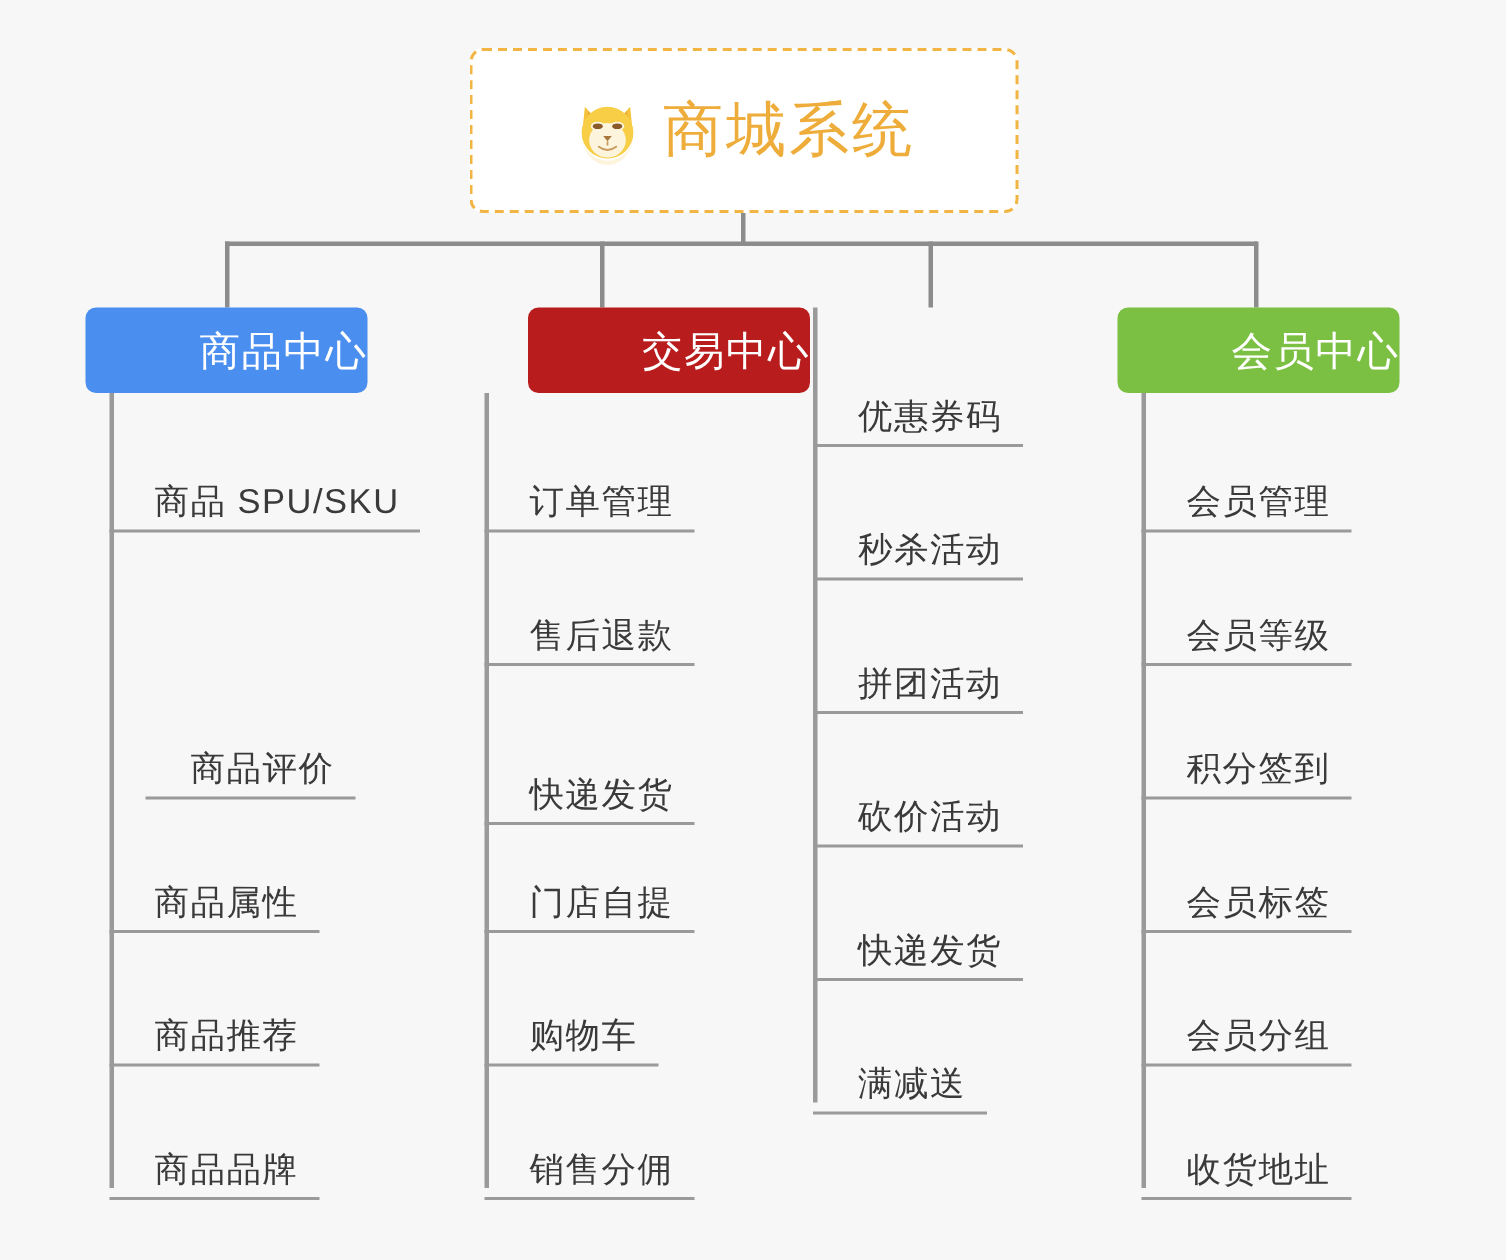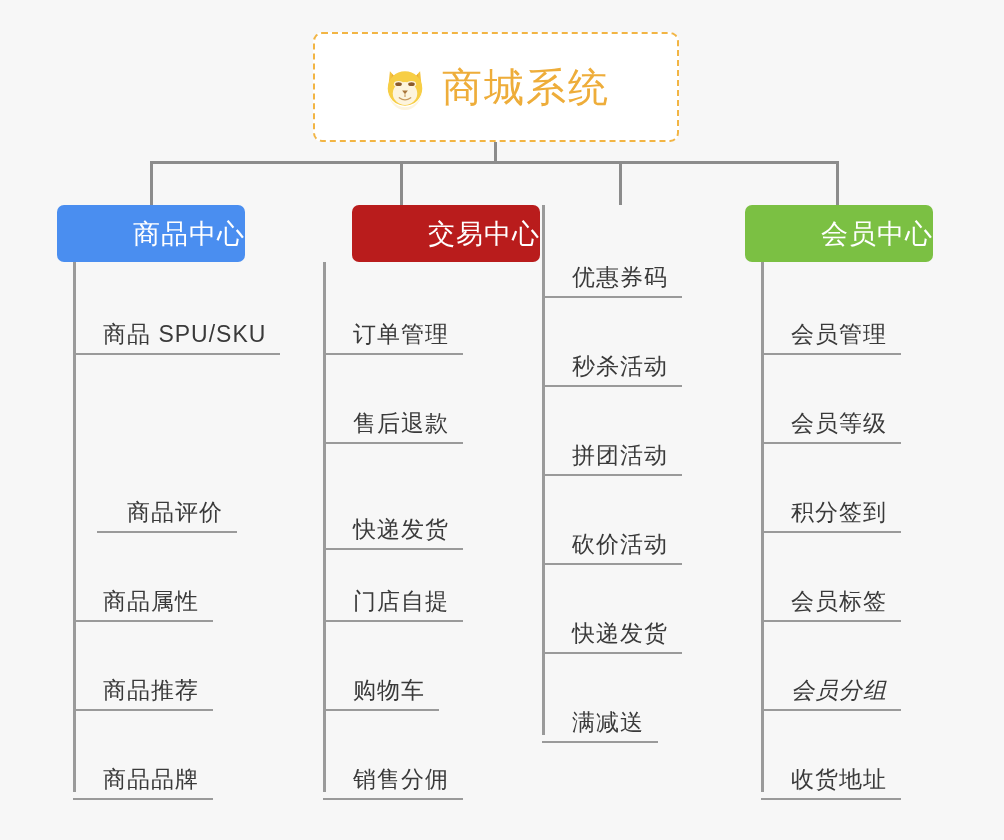--- a/index.html
+++ b/index.html
@@ -242,21 +242,21 @@
         </div>
       <div class="leaf" style="top:93px;">
           <span class="leaf-label">会员等级</span>
         </div>
       <div class="leaf" style="top:182px;">
           <span class="leaf-label">积分签到</span>
         </div>
       <div class="leaf" style="top:271px;">
           <span class="leaf-label">会员标签</span>
         </div>
-      <div class="leaf" style="top:360px;font-style:italic;">
+      <div class="leaf" style="top:360px;">
           <span class="leaf-label">会员分组</span>
         </div>
       <div class="leaf" style="top:449px;">
           <span class="leaf-label">收货地址</span>
         </div>
     </div>
   </div>
 
 </div>
 

